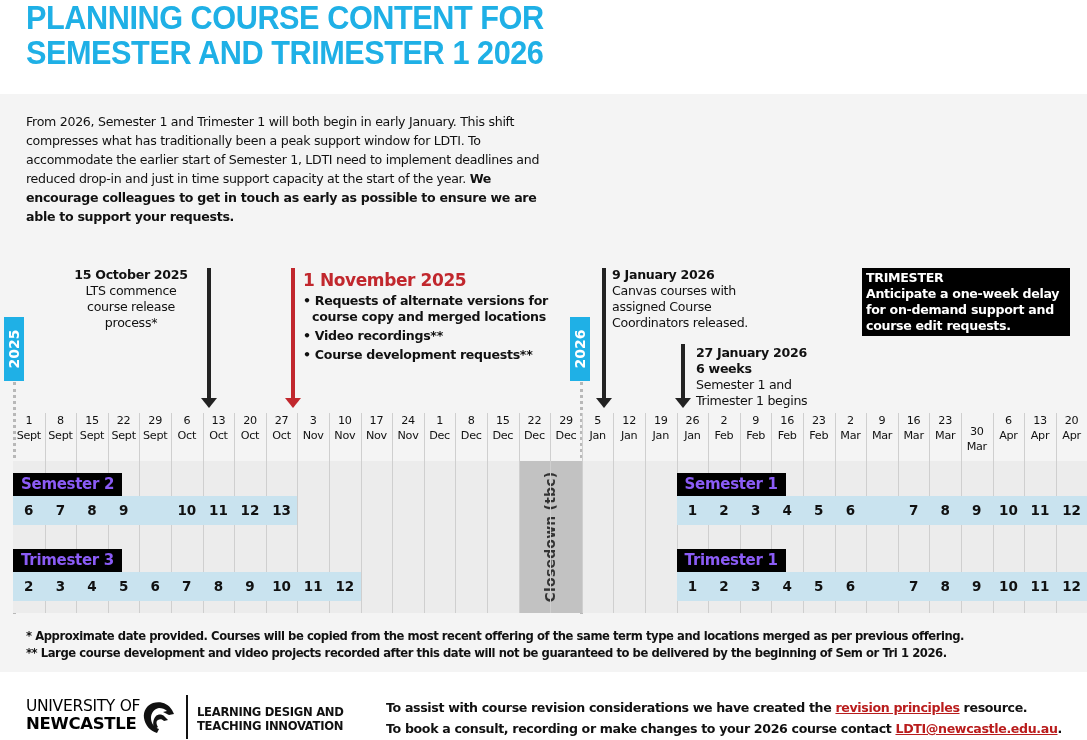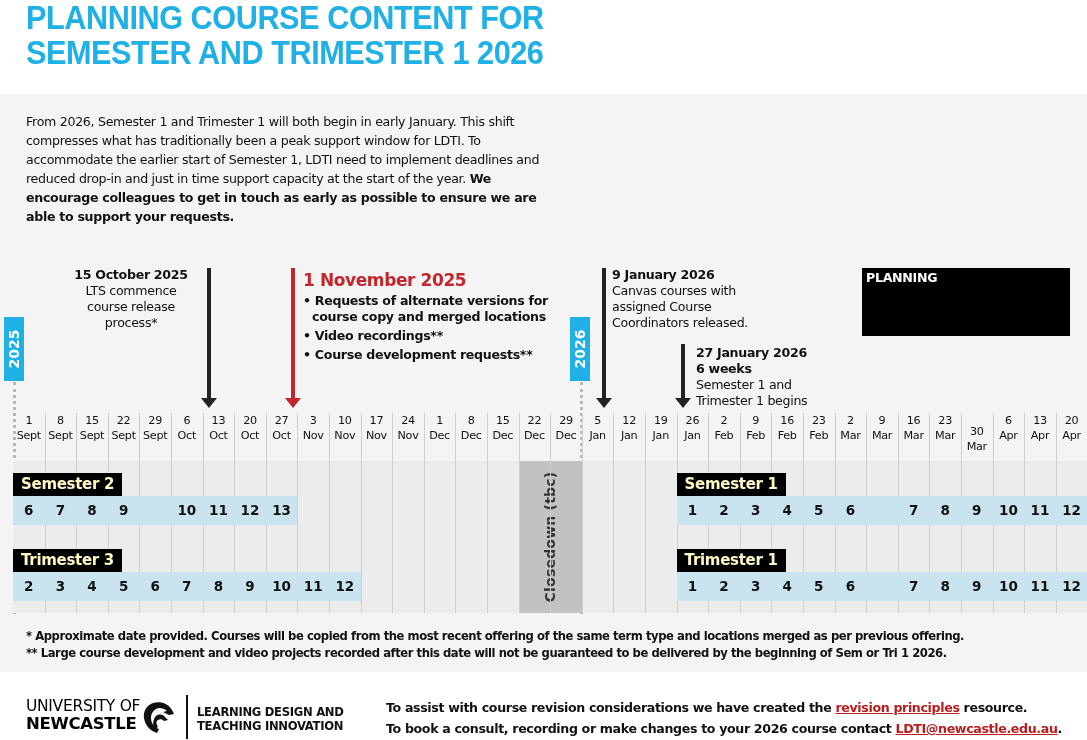--- a/index.html
+++ b/index.html
@@ -62,21 +62,21 @@
   .col { position: absolute; top: 0; height: 200px; border-left: 1px solid #cfcfcf; }
   .date { position: absolute; top: 0; width: 31.6px; text-align: center; font-size: 11.2px; line-height: 15px; color: #111; letter-spacing: -0.3px; }
   .band { position: absolute; left: 0; top: 48px; height: 152px; background: #ececec; }
   .closedown {
     position: absolute; background: #c2c2c2;
     display: flex; align-items: center; justify-content: center;
   }
   .closedown span { transform: rotate(-90deg); white-space: nowrap; font-weight: bold; font-size: 14px; color: #333; letter-spacing: 0.2px; }
 
   .term-label {
-    position: absolute; background: #000; color: #fef9c3; font-weight: bold; font-size: 15px;
+    position: absolute; background: #000; color: #8b5cf6; font-weight: bold; font-size: 15px;
     line-height: 23px; height: 23px; padding: 0 8px; letter-spacing: -0.3px; white-space: nowrap;
   }
   .week-row { position: absolute; height: 29px; background: #c9e3ef; }
   .wk { position: absolute; top: 0; width: 31.6px; height: 29px; line-height: 29px; text-align: center; font-size: 13.5px; font-weight: bold; color: #111; }
 
   .footnotes {
     position: absolute; left: 26px; top: 628px; font-size: 11.6px; line-height: 17px; font-weight: bold; color: #111;
     letter-spacing: -0.45px;
   }
 
@@ -129,21 +129,22 @@
 
 <div class="arrow black" style="left:681px; top:344px; height:56px;"></div>
 <div class="ann" style="left:696px; top:345px; width:180px;">
   <div class="head">27 January 2026</div>
   <div class="head">6 weeks</div>
   <div>Semester 1 and</div>
   <div>Trimester 1 begins</div>
 </div>
 
 <div class="important">
-  <div>PLANNING</div>
+  <div>TRIMESTER</div>
+  <div style="font-weight:bold;">Anticipate a one-week delay for on-demand support and course edit requests.</div>
 </div>
 
 <div class="year-tag" style="left:4px; top:317px;">
     <span>2025</span>
   </div>
 <div class="dotted" style="left:13px; top:382px; height:232px;"></div>
 <div class="year-tag" style="left:570px; top:317px;">
     <span>2026</span>
   </div>
 <div class="dotted" style="left:580px; top:382px; height:232px;"></div>

